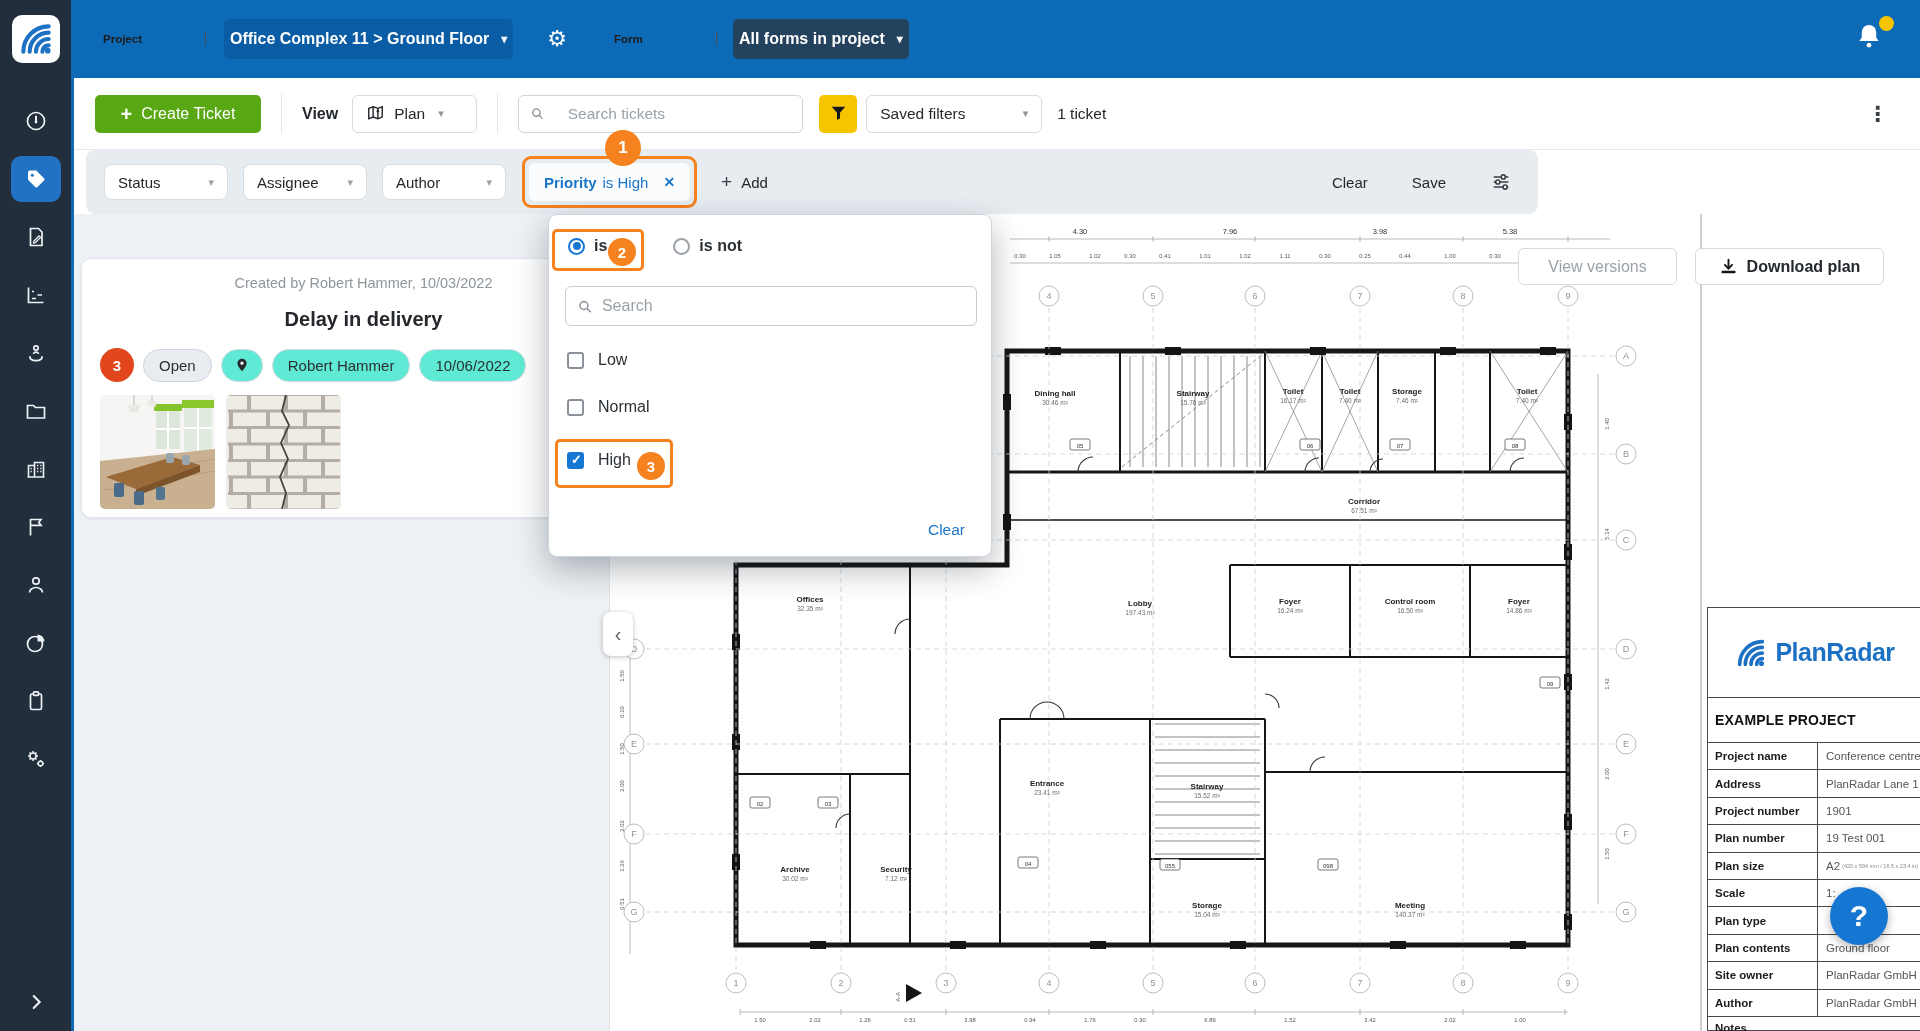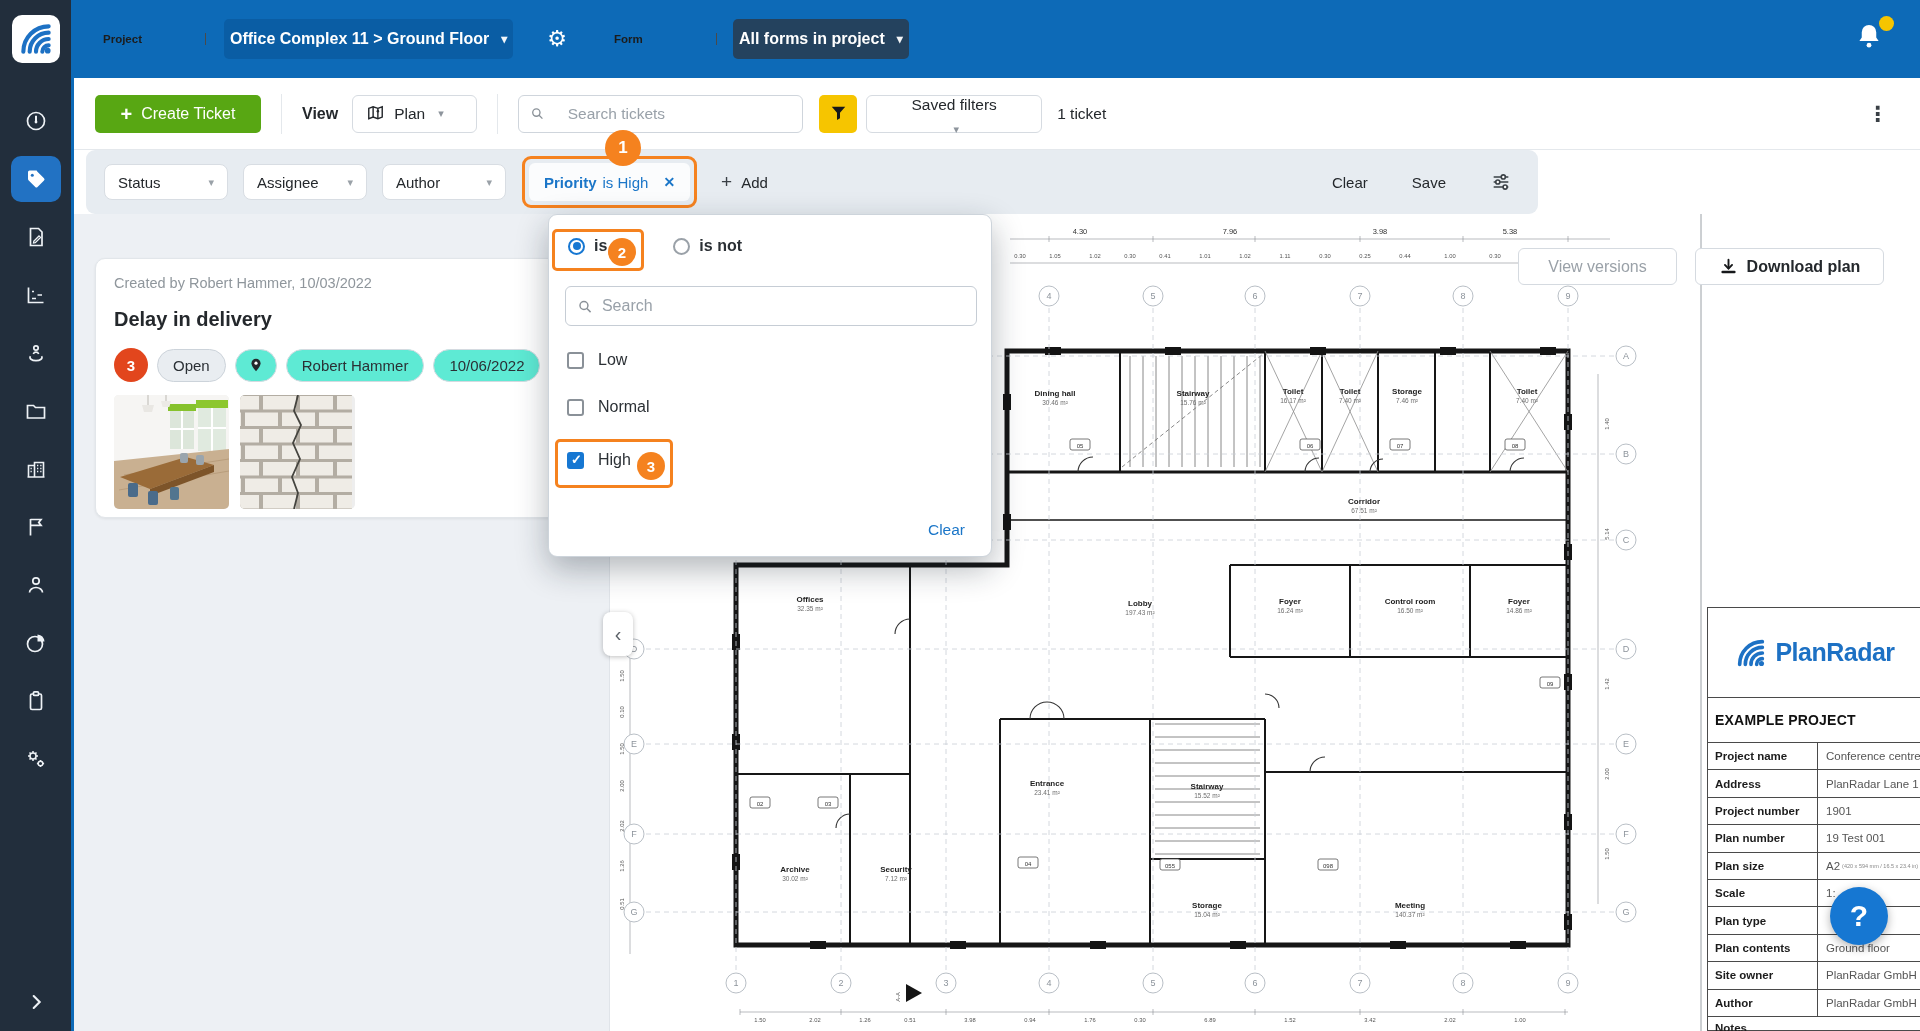--- a/index.html
+++ b/index.html
@@ -31,21 +31,21 @@
   .btn-create { margin-left:21px; width:166px; height:38px; background:#58a713; color:#fff; border:none; border-radius:5px; font-size:16px; display:flex; align-items:center; justify-content:center; gap:9px; cursor:pointer; font-family:inherit; }
   .btn-create .plus { font-size:20px; font-weight:bold; line-height:1; }
   .v-div { width:1px; height:40px; background:#e4e8ec; margin:0 20px; }
   .lbl-view { font-weight:bold; font-size:16px; margin-right:14px; }
   .dd-white { height:38px; background:#fff; border:1px solid #d6dbe1; border-radius:6px; display:flex; align-items:center; padding:0 13px; gap:9px; font-size:15.5px; cursor:pointer; }
   .dd-white .chev { color:#8d949c; font-size:11px; margin-left:4px; }
   .search-box { width:285px; height:38px; border:1px solid #cfd5dc; border-radius:6px; display:flex; align-items:center; padding:0 11px; gap:23px; background:#fff; }
   .search-box input { border:none; outline:none; font-size:15.5px; width:100%; font-family:inherit; color:#3a4046; }
   .search-box input::placeholder { color:#99a1a9; }
   .btn-filter { width:38px; height:38px; margin-left:16px; background:#f6c500; border:none; border-radius:5px; display:flex; align-items:center; justify-content:center; cursor:pointer; }
-  .dd-saved { margin-left:9px; width:176px; justify-content:space-between;flex-direction:column; }
+  .dd-saved { margin-left:9px; width:176px; justify-content:space-between; }
   .ticket-count { margin-left:15px; font-size:15.5px; }
   .kebab { position:absolute; right:32px; font-size:21px; font-weight:bold; color:#3a4046; cursor:pointer; font-family:"DejaVu Sans",sans-serif; }
 
   
   .filterbar { position:absolute; left:86px; top:150px; width:1452px; height:64px; background:#e7ecf1; border-radius:9px; display:flex; align-items:center; z-index:10; }
   .chip { width:124px; height:36px; background:#fff; border:1px solid #d8dde3; border-radius:8px; display:flex; align-items:center; justify-content:space-between; padding:0 13px; font-size:15px; cursor:pointer; margin-left:15px; }
   .chip:first-child { margin-left:18px; }
   .chip .chev { color:#9aa1a8; font-size:11px; }
   .hl-box1 { margin-left:16px; border:3px solid #f5821f; border-radius:9px; padding:4px; }
   .chip-active { height:38px; background:#fbfcfd; border-radius:6px; display:flex; align-items:center; padding:0 15px; gap:6px; font-size:15px; color:#1b76c8; cursor:pointer; }
@@ -55,21 +55,21 @@
   .add-btn .plus { font-size:19px; color:#3a4046; }
   .fb-right { margin-left:auto; display:flex; align-items:center; gap:44px; margin-right:26px; font-size:15px; }
   .fb-link { cursor:pointer; }
   .sliders { cursor:pointer; display:flex; }
 
   
   .list-panel { position:absolute; left:74px; top:214px; width:535px; height:817px; background:#edf0f4; z-index:1; }
   .plan-area { position:absolute; left:609px; top:214px; width:1311px; height:817px; background:#fff; border-left:1px solid #e0e4e9; z-index:1; }
 
   
-  .card { position:absolute; left:95px; top:258px; width:565px; height:260px; background:#fff; border:1px solid #e2e6ea; border-radius:10px; box-shadow:0 1px 3px rgba(0,0,0,.07); z-index:5; padding:16px 18px; cursor:pointer; }
+  .card { position:absolute; left:81px; top:258px; width:565px; height:260px; background:#fff; border:1px solid #e2e6ea; border-radius:10px; box-shadow:0 1px 3px rgba(0,0,0,.07); z-index:5; padding:16px 18px; cursor:pointer;text-align:center; }
   .card .created { color:#8f969c; font-size:14.5px; }
   .card .title { margin-top:17px; font-size:20px; font-weight:bold; color:#24282c; }
   .badges { margin-top:17px; display:flex; align-items:center; gap:9px; }
   .prio-badge { width:34px; height:34px; border-radius:50%; background:#e2461d; color:#fff; font-size:15px; font-weight:bold; display:flex; align-items:center; justify-content:center; }
   .pill { height:33px; border:1px solid #d4dae0; border-radius:17px; background:#5eead4; display:flex; align-items:center; padding:0 15px; font-size:15px; color:#2b3035; }
   .pill.status { background:#e9edf1; border-color:#ccd3da; }
   .pill.pin { padding:0 12px; }
   .thumbs { margin-top:13px; display:flex; gap:11px; }
   .thumb { width:115px; height:114px; border-radius:5px; overflow:hidden; cursor:pointer; background:#eee; }
 

